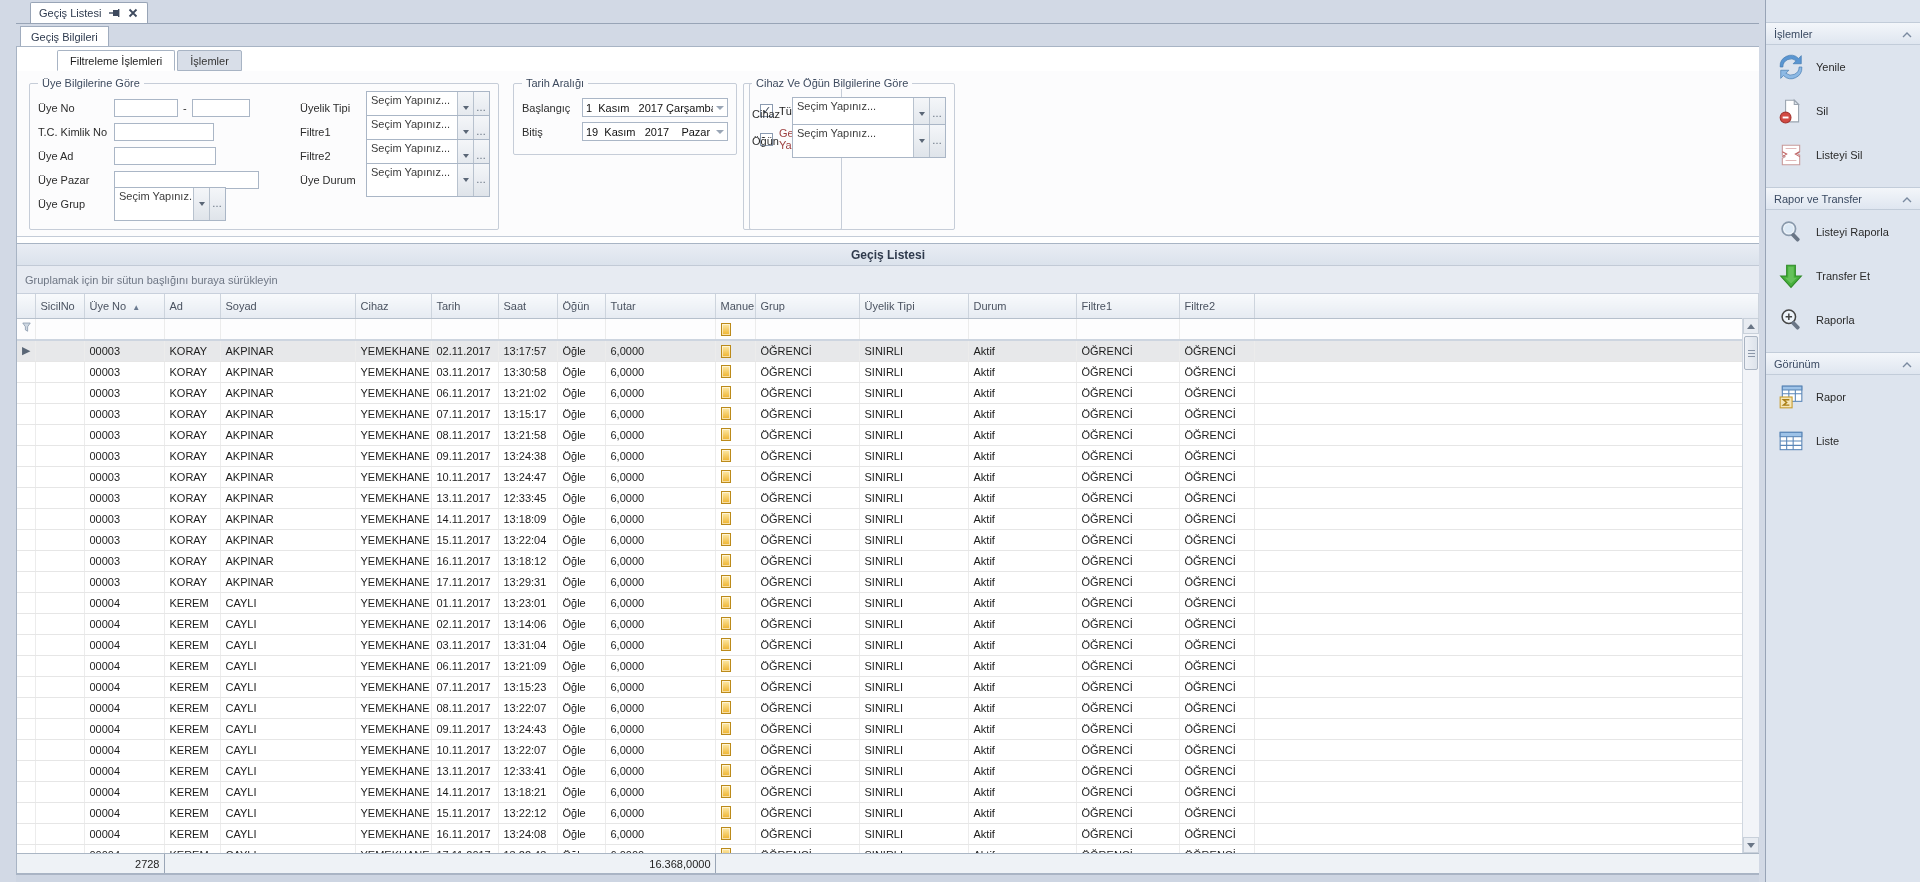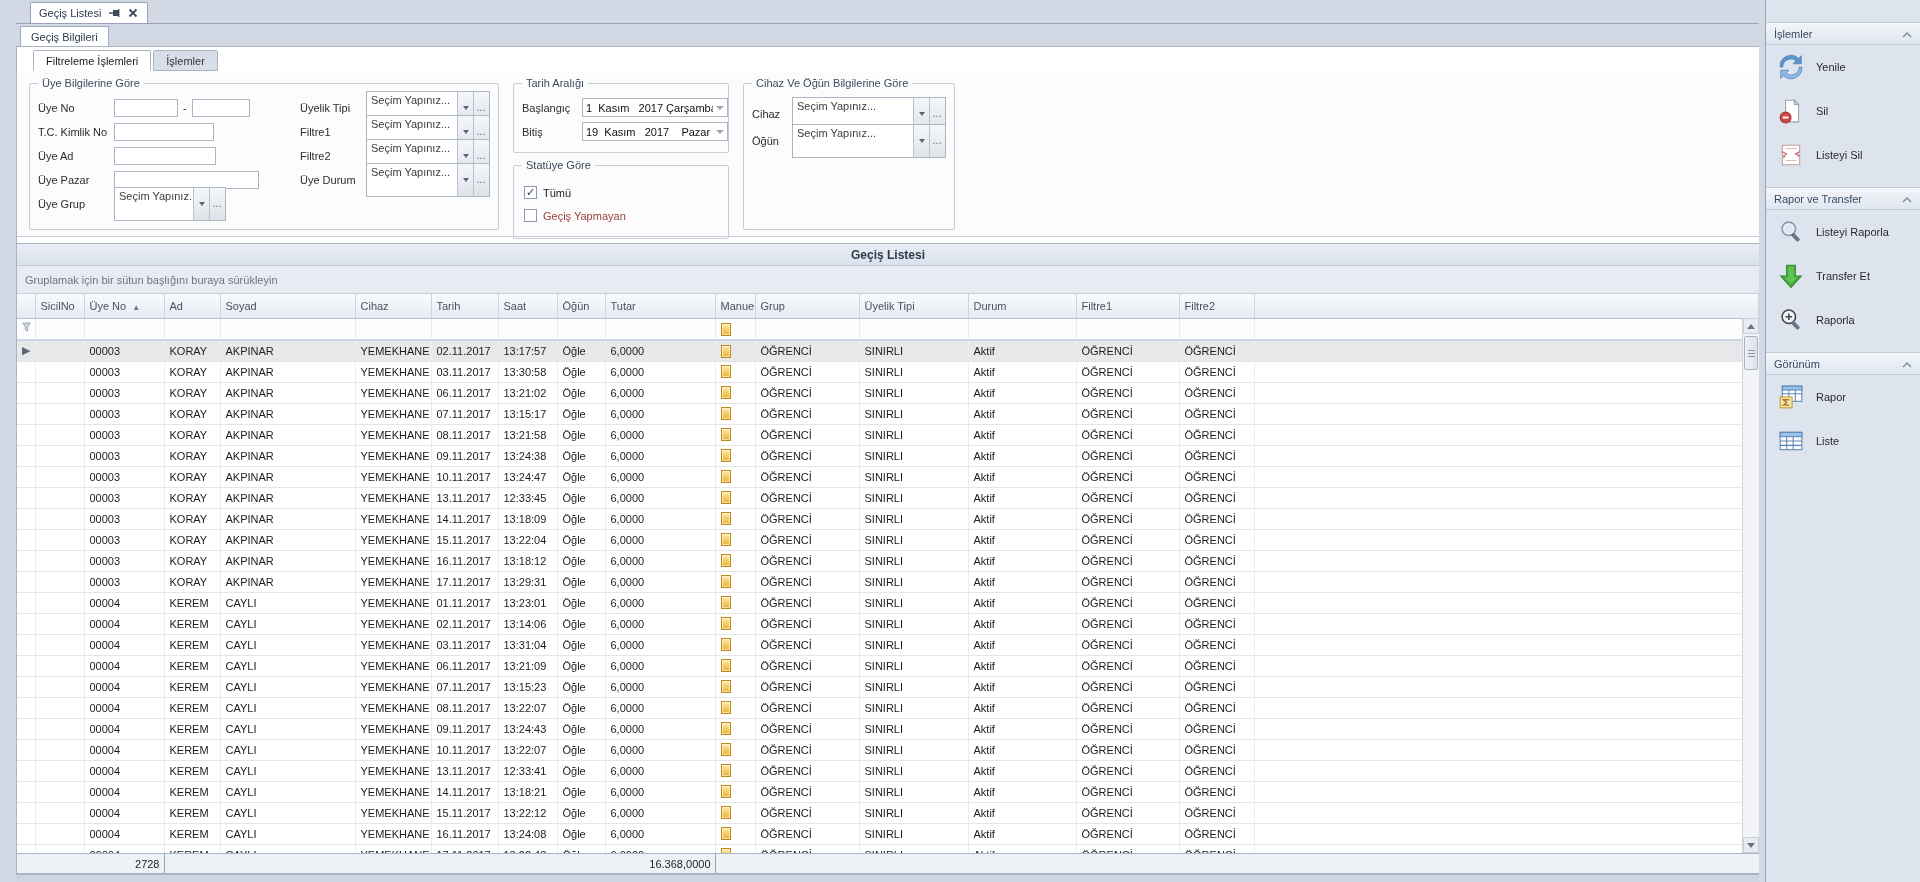--- a/index.html
+++ b/index.html
@@ -14,21 +14,21 @@
              border-radius:2px 2px 0 0; color:#2e3razor44; }
   .doc-tab span.lbl { color:#2e3a4e; }
   .tabicon { width:12px; height:12px; display:inline-flex; align-items:center; justify-content:center; }
   
   .page-tabs { height:22px; display:flex; align-items:flex-end; }
   .page-tab { height:20px; background:#fff; border:1px solid #a0acbe; border-bottom:none;
               display:flex; align-items:center; padding:0 10px; margin-left:4px; color:#2e3a4e; }
   
   .content-panel { flex:1; display:flex; flex-direction:column; background:#fff;
                    border:1px solid #a8b4c4; border-right:none; min-height:0; }
-  .sub-tabs { height:24px; display:flex; align-items:flex-end; padding-left:16px; background:#fff; }
+  .sub-tabs { height:24px; display:flex; align-items:flex-end; padding-left:16px; background:#fff;margin-left:24px; }
   .sub-tab { height:21px; display:flex; align-items:center; padding:0 12px; border:1px solid #a8b4c4;
              margin-right:2px; background:#d8dee8; color:#333; border-radius:2px 2px 0 0; }
   .sub-tab.active { background:#fff; border-bottom:1px solid #fff; color:#1c1c1c; }
   
   .filter-panel { height:166px; background:#fcfcfd; border-bottom:1px solid #c4ccd8;
                   display:flex; gap:14px; padding:12px 12px 6px 12px; }
   .groupbox { position:relative; border:1px solid #c6cdd8; border-radius:2px; padding:14px 8px 6px 8px; }
   .group-title { position:absolute; top:-7px; left:8px; background:#fcfcfd; padding:0 4px; color:#3d4a5e; }
   .g-member { width:470px; }
   .g-member .cols { display:flex; gap:16px; }
@@ -38,21 +38,21 @@
   .lw40 { width:40px; flex:none; }
   input.tx { height:18px; border:1px solid #aab6c6; background:#fff; font:inherit; padding:0 3px; }
   .dash { margin:0 5px; color:#333; }
   .combo { display:flex; height:34px; border:1px solid #aab6c6; background:#fff; align-items:stretch; }
   .combo-text { padding:2px 4px 0 4px; color:#3c3c3c; white-space:nowrap; overflow:hidden; }
   .combo-btn { width:16px; flex:none; border-left:1px solid #b8c2ce;
                background:linear-gradient(#f4f6f9,#dfe4ea); display:flex; align-items:center; justify-content:center; }
   .arr-dn { width:0; height:0; border-left:3px solid transparent; border-right:3px solid transparent;
             border-top:4px solid #5a6676; }
   .dots { color:#5a6676; font-size:10px; line-height:8px; letter-spacing:1px; }
-  .mid-col { width:216px; display:flex; flex-direction:column; gap:12px; }
+  .mid-col { width:216px; display:flex; gap:12px; }
   .g-date { height:72px; }
   .g-status { flex:1; }
   .date-ed { display:flex; height:19px; border:1px solid #aab6c6; background:#fff; width:146px; align-items:center; }
   .date-ed .dtext { flex:1; padding:0 3px; white-space:pre; overflow:hidden; color:#111; }
   .chev { width:14px; flex:none; display:flex; justify-content:center; align-items:center; }
   .chev i { width:0; height:0; border-left:4px solid transparent; border-right:4px solid transparent;
             border-top:4px solid #9aa6b6; }
   .cbrow { display:flex; align-items:center; gap:6px; margin:6px 2px 10px 2px; }
   .cb { width:13px; height:13px; border:1px solid #8a9ab0; background:#fff; flex:none;
         display:flex; align-items:center; justify-content:center; font-size:11px; color:#2f3a4c; line-height:11px; }

